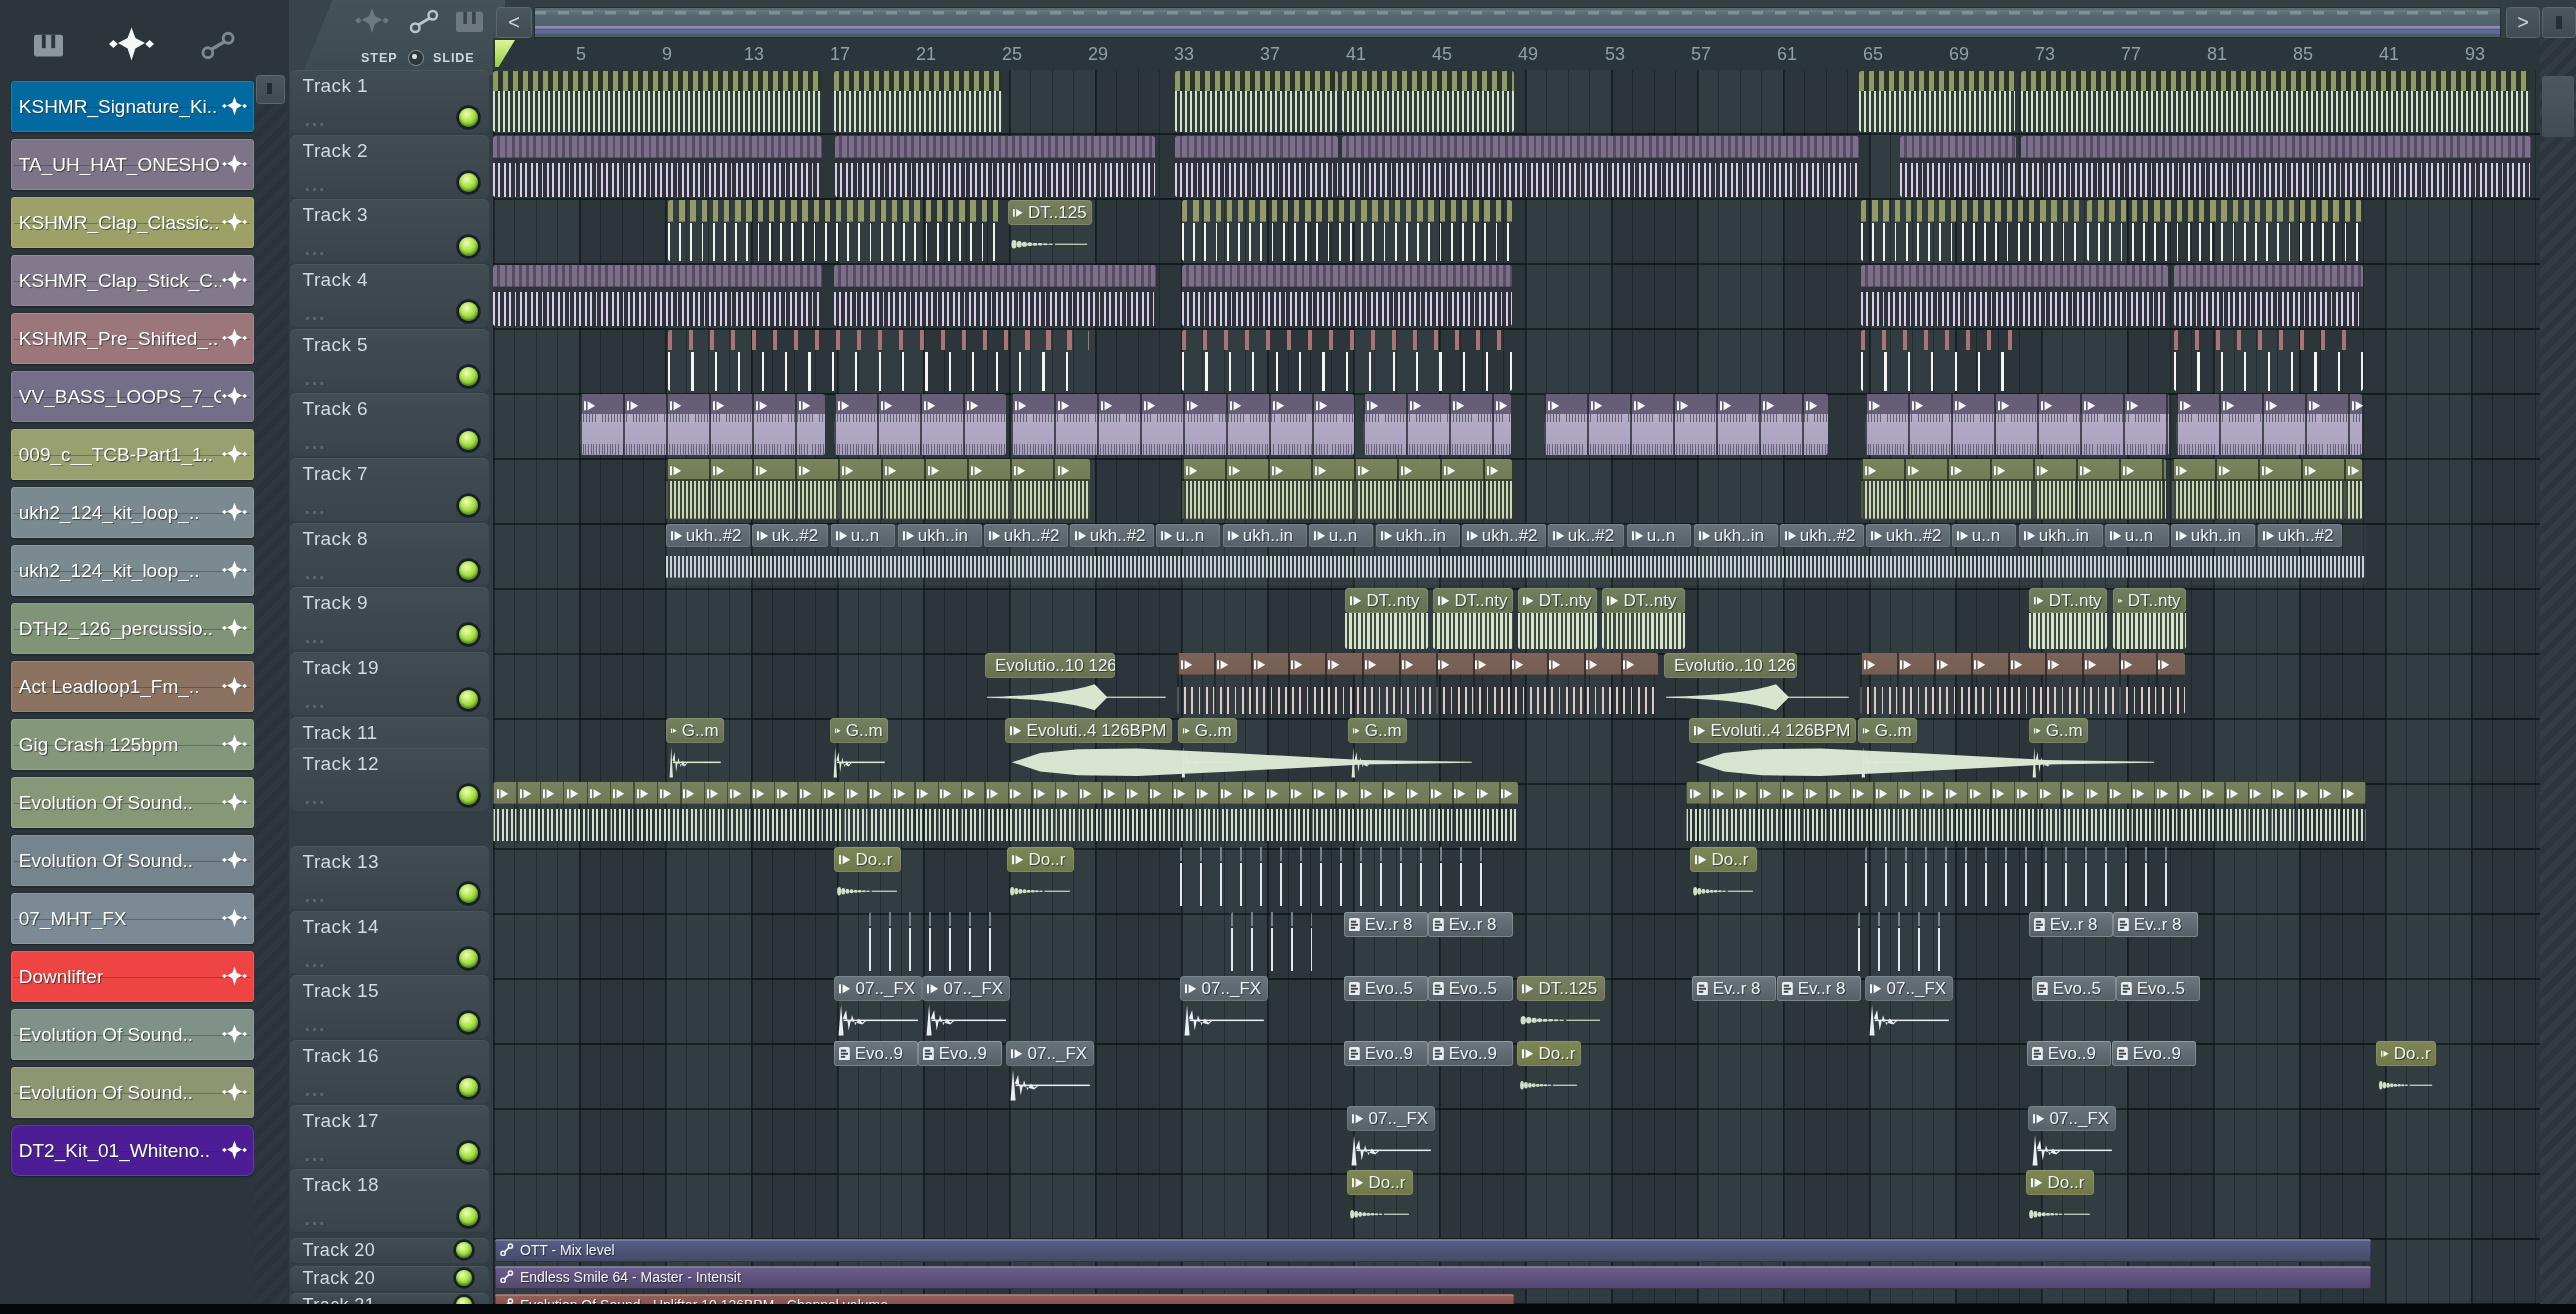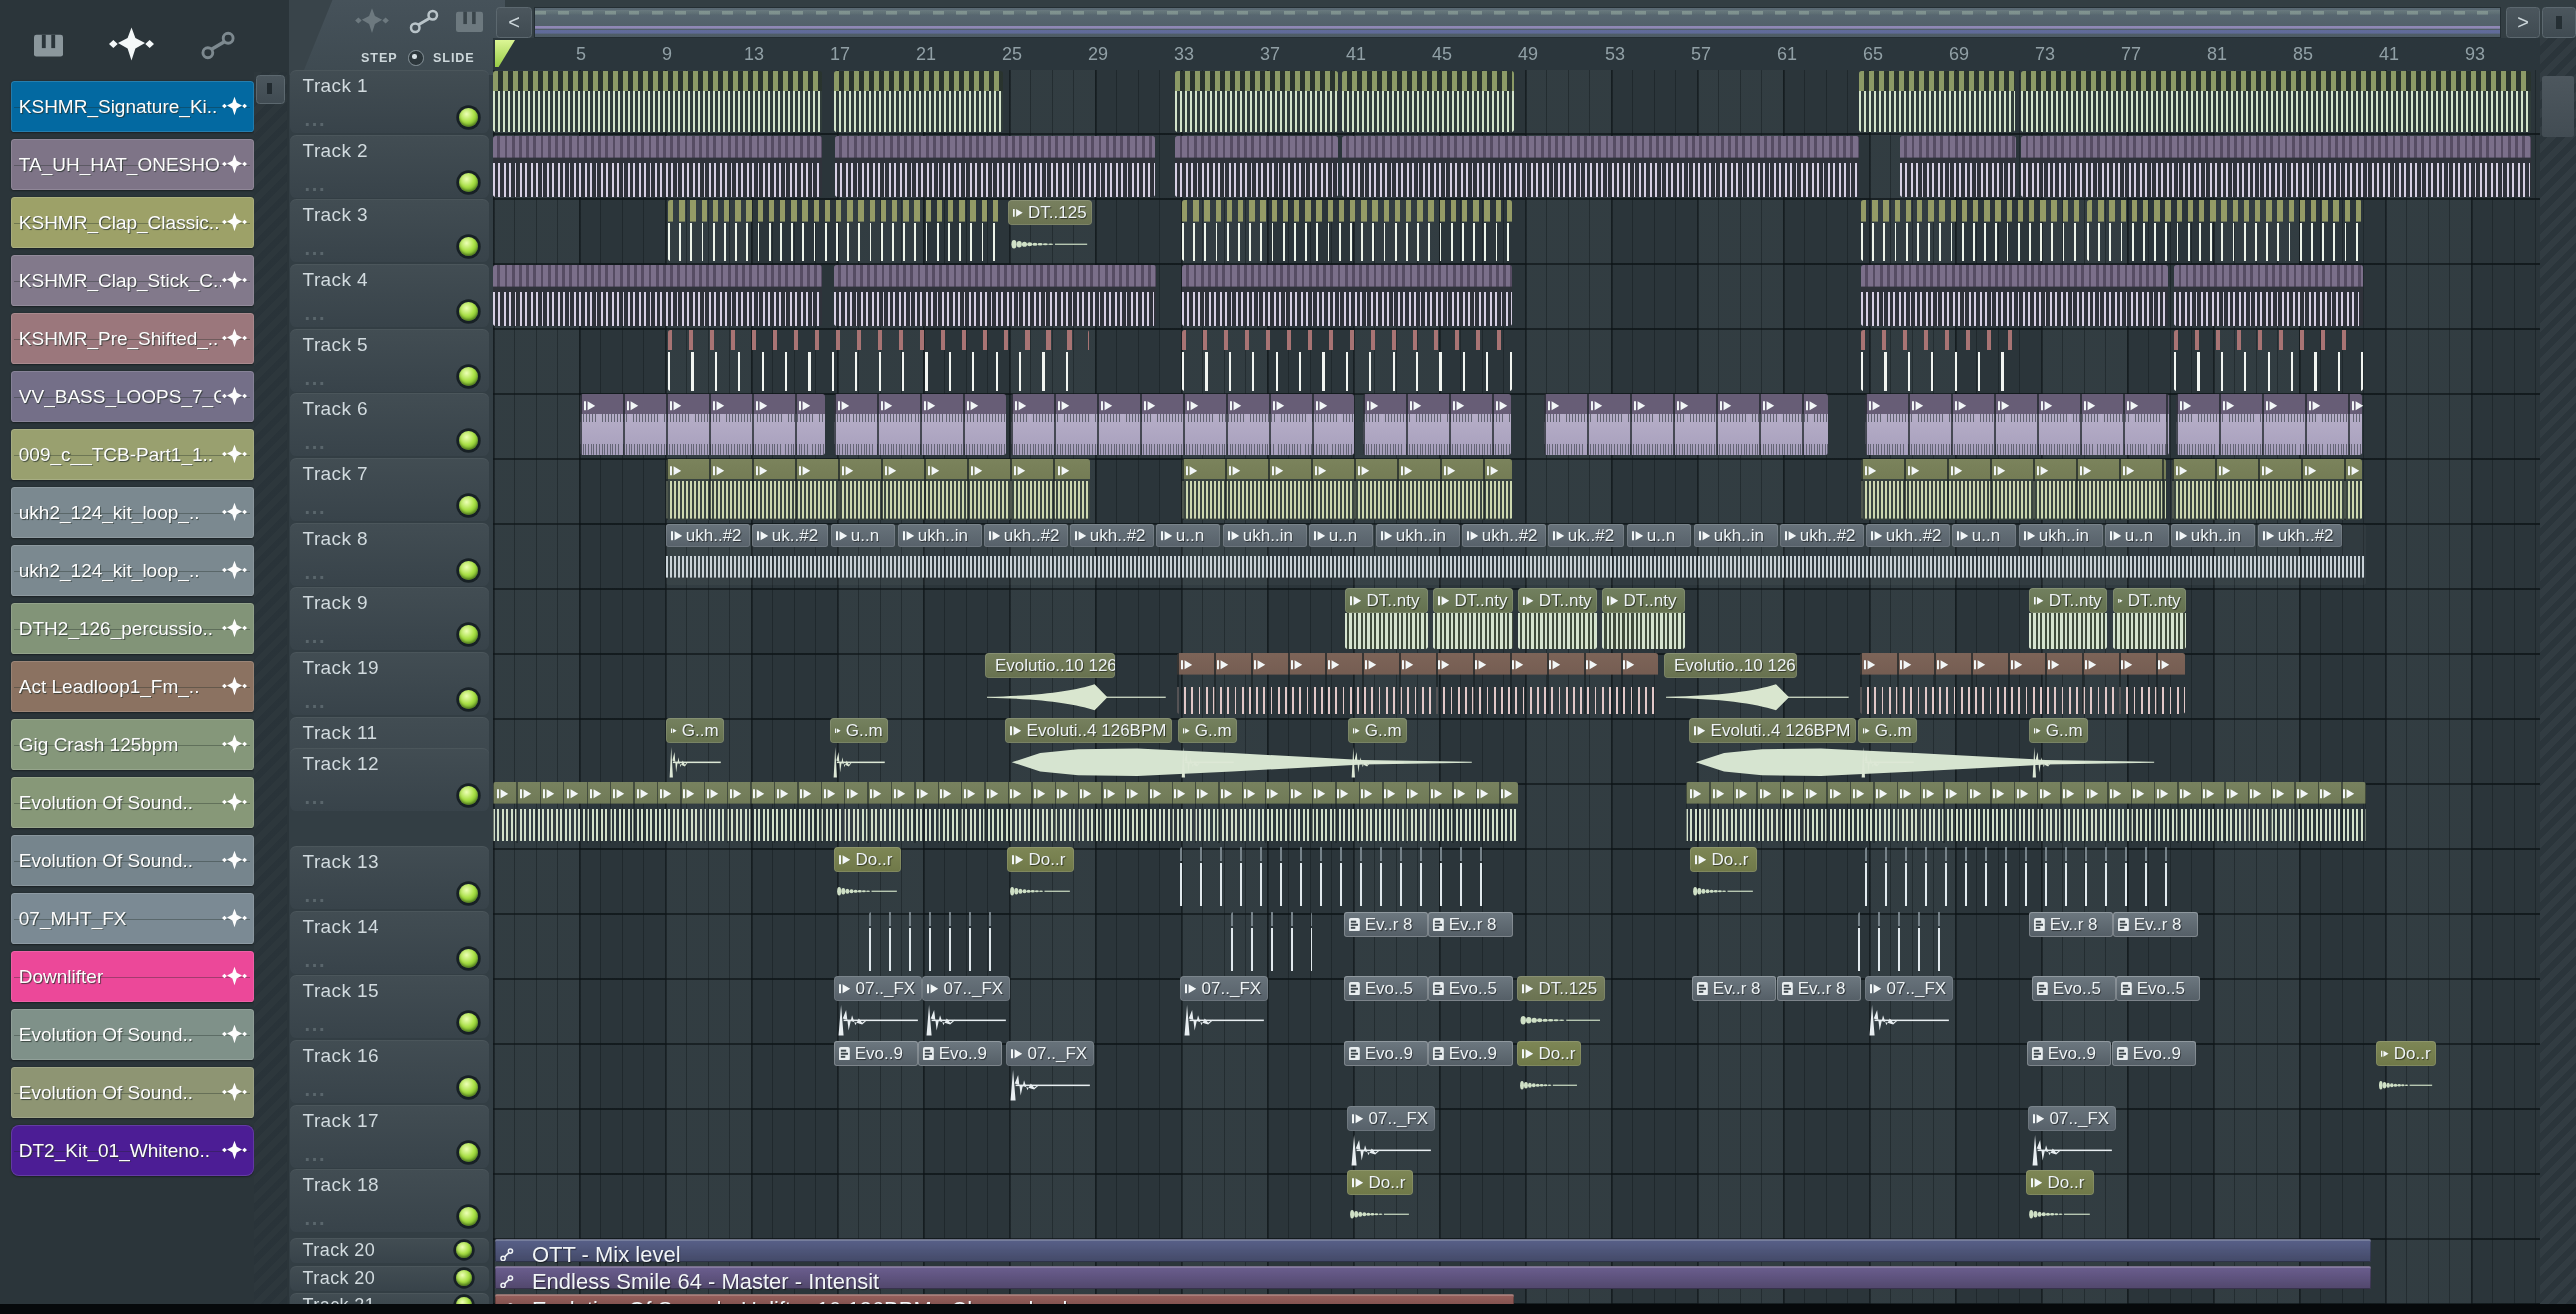--- a/index.html
+++ b/index.html
@@ -112,21 +112,21 @@
     repeating-linear-gradient(90deg,#d2dfca 0 1.8px,transparent 1.8px 4.5px) 0 27px/100% calc(100% - 29px) no-repeat;}
   .tileic{position:absolute;top:4.5px;}
   .k-pat{background:linear-gradient(#6d7880,#545e66);box-shadow:inset 0 0 0 0.9px rgba(255,255,255,.14);}
   .k-fxg .hdrbar{background:linear-gradient(#68737b,#57616a);}
   .k-fxs .hdrbar{background:linear-gradient(#75815f,#66724f);}
   .k-dot .hdrbar{background:linear-gradient(#7e8756,#6f7848);}
   .k-dtf .hdrbar{background:linear-gradient(#78805f,#6a7251);}
   .k-crs .hdrbar,.k-ris .hdrbar{background:linear-gradient(#76805e,#67714f);}
   .k-crs .hdrbar,.k-ris .hdrbar{width:auto;max-width:70%;}
   .k-auto{box-shadow:inset 0 1.8px 0 rgba(255,255,255,.25), inset 0 0 0 0.9px rgba(0,0,0,.3);border-radius:1.8px;}
-  .k-auto .albl{position:absolute;left:5.4px;top:2.7px;display:flex;align-items:center;gap:18px;font-size:22px;
+  .k-auto .albl{position:absolute;left:5.4px;top:2.7px;display:flex;align-items:center;gap:6px;font-size:14px;
                 color:#f2f5f7;text-shadow:0.9px 0.9px 0.9px rgba(0,0,0,.5);white-space:nowrap;}
 
   
   #vscroll{left:2540px;top:38px;width:36px;height:1266px;
            background:repeating-linear-gradient(135deg,#323c42 0 6.3px,#2b353b 6.3px 12.6px);}
   #vthumb{left:2542px;top:76px;width:32px;height:61px;background:linear-gradient(#4d575e,#424c53);border-radius:2.7px;}
   #btmbar{left:0;top:1304px;width:2576px;height:10.8px;background:#06090b;}
 
   .icbtn{display:flex;align-items:center;justify-content:center;}
 </style>
@@ -236,21 +236,21 @@
             <path fill="#fdfdfd" d="M1 12l2.9-2.6L6.8 12 3.9 14.6zM25.2 12l2.9-2.6L31 12l-2.9 2.6z"></path>
           </svg></span>
       </div>
       <div class="sample" style="top: 893px; background: rgb(123, 138, 148);">
         <span class="lbl">07_MHT_FX</span>
         <span class="spark"><svg width="27" height="20" viewBox="0 0 32 24">
             <path fill="#fdfdfd" d="M16 1l2.6 7 6.4 3.4-6.4 3.6L16 23l-2.6-8-6.4-3.6 6.4-3.4z"></path>
             <path fill="#fdfdfd" d="M1 12l2.9-2.6L6.8 12 3.9 14.6zM25.2 12l2.9-2.6L31 12l-2.9 2.6z"></path>
           </svg></span>
       </div>
-      <div class="sample" style="top: 951px; background: #ec4899;">
+      <div class="sample" style="top: 951px; background: #ef4444;">
         <span class="lbl">Downlifter</span>
         <span class="spark"><svg width="27" height="20" viewBox="0 0 32 24">
             <path fill="#fdfdfd" d="M16 1l2.6 7 6.4 3.4-6.4 3.6L16 23l-2.6-8-6.4-3.6 6.4-3.4z"></path>
             <path fill="#fdfdfd" d="M1 12l2.9-2.6L6.8 12 3.9 14.6zM25.2 12l2.9-2.6L31 12l-2.9 2.6z"></path>
           </svg></span>
       </div>
       <div class="sample" style="top: 1009px; background: rgb(127, 145, 137);">
         <span class="lbl">Evolution Of Sound..</span>
         <span class="spark"><svg width="27" height="20" viewBox="0 0 32 24">
             <path fill="#fdfdfd" d="M16 1l2.6 7 6.4 3.4-6.4 3.6L16 23l-2.6-8-6.4-3.6 6.4-3.4z"></path>

